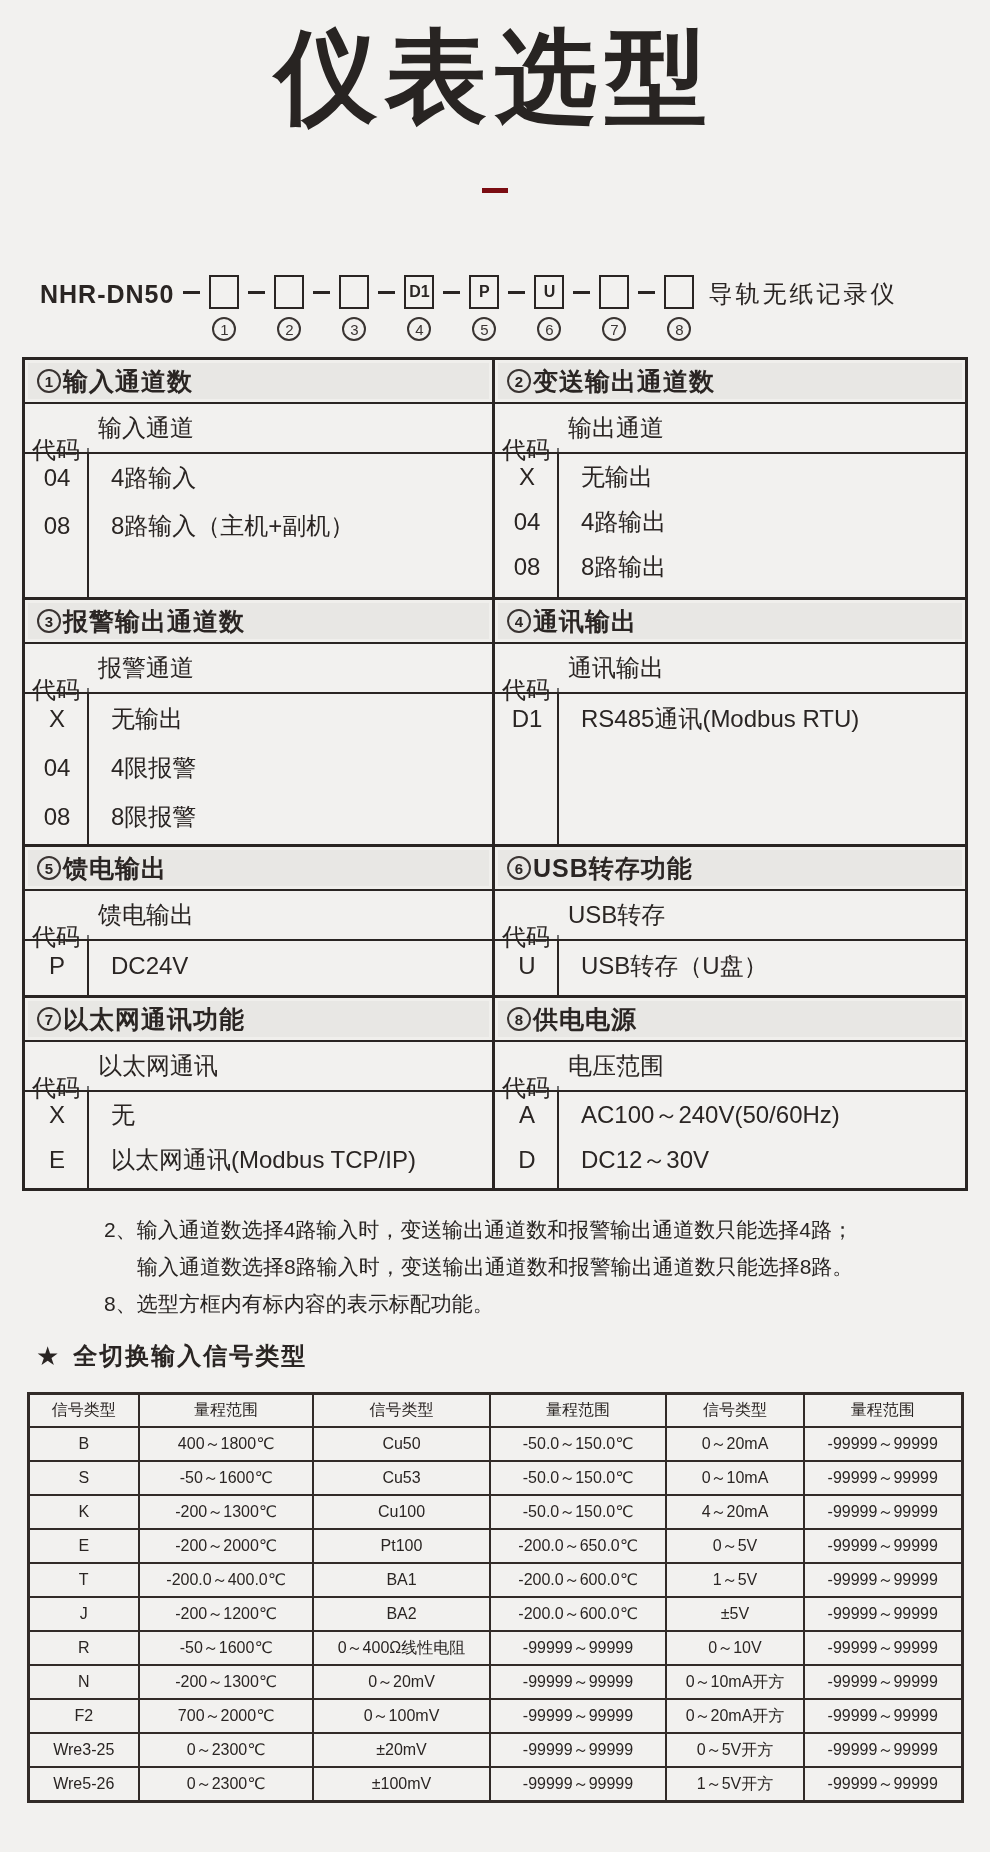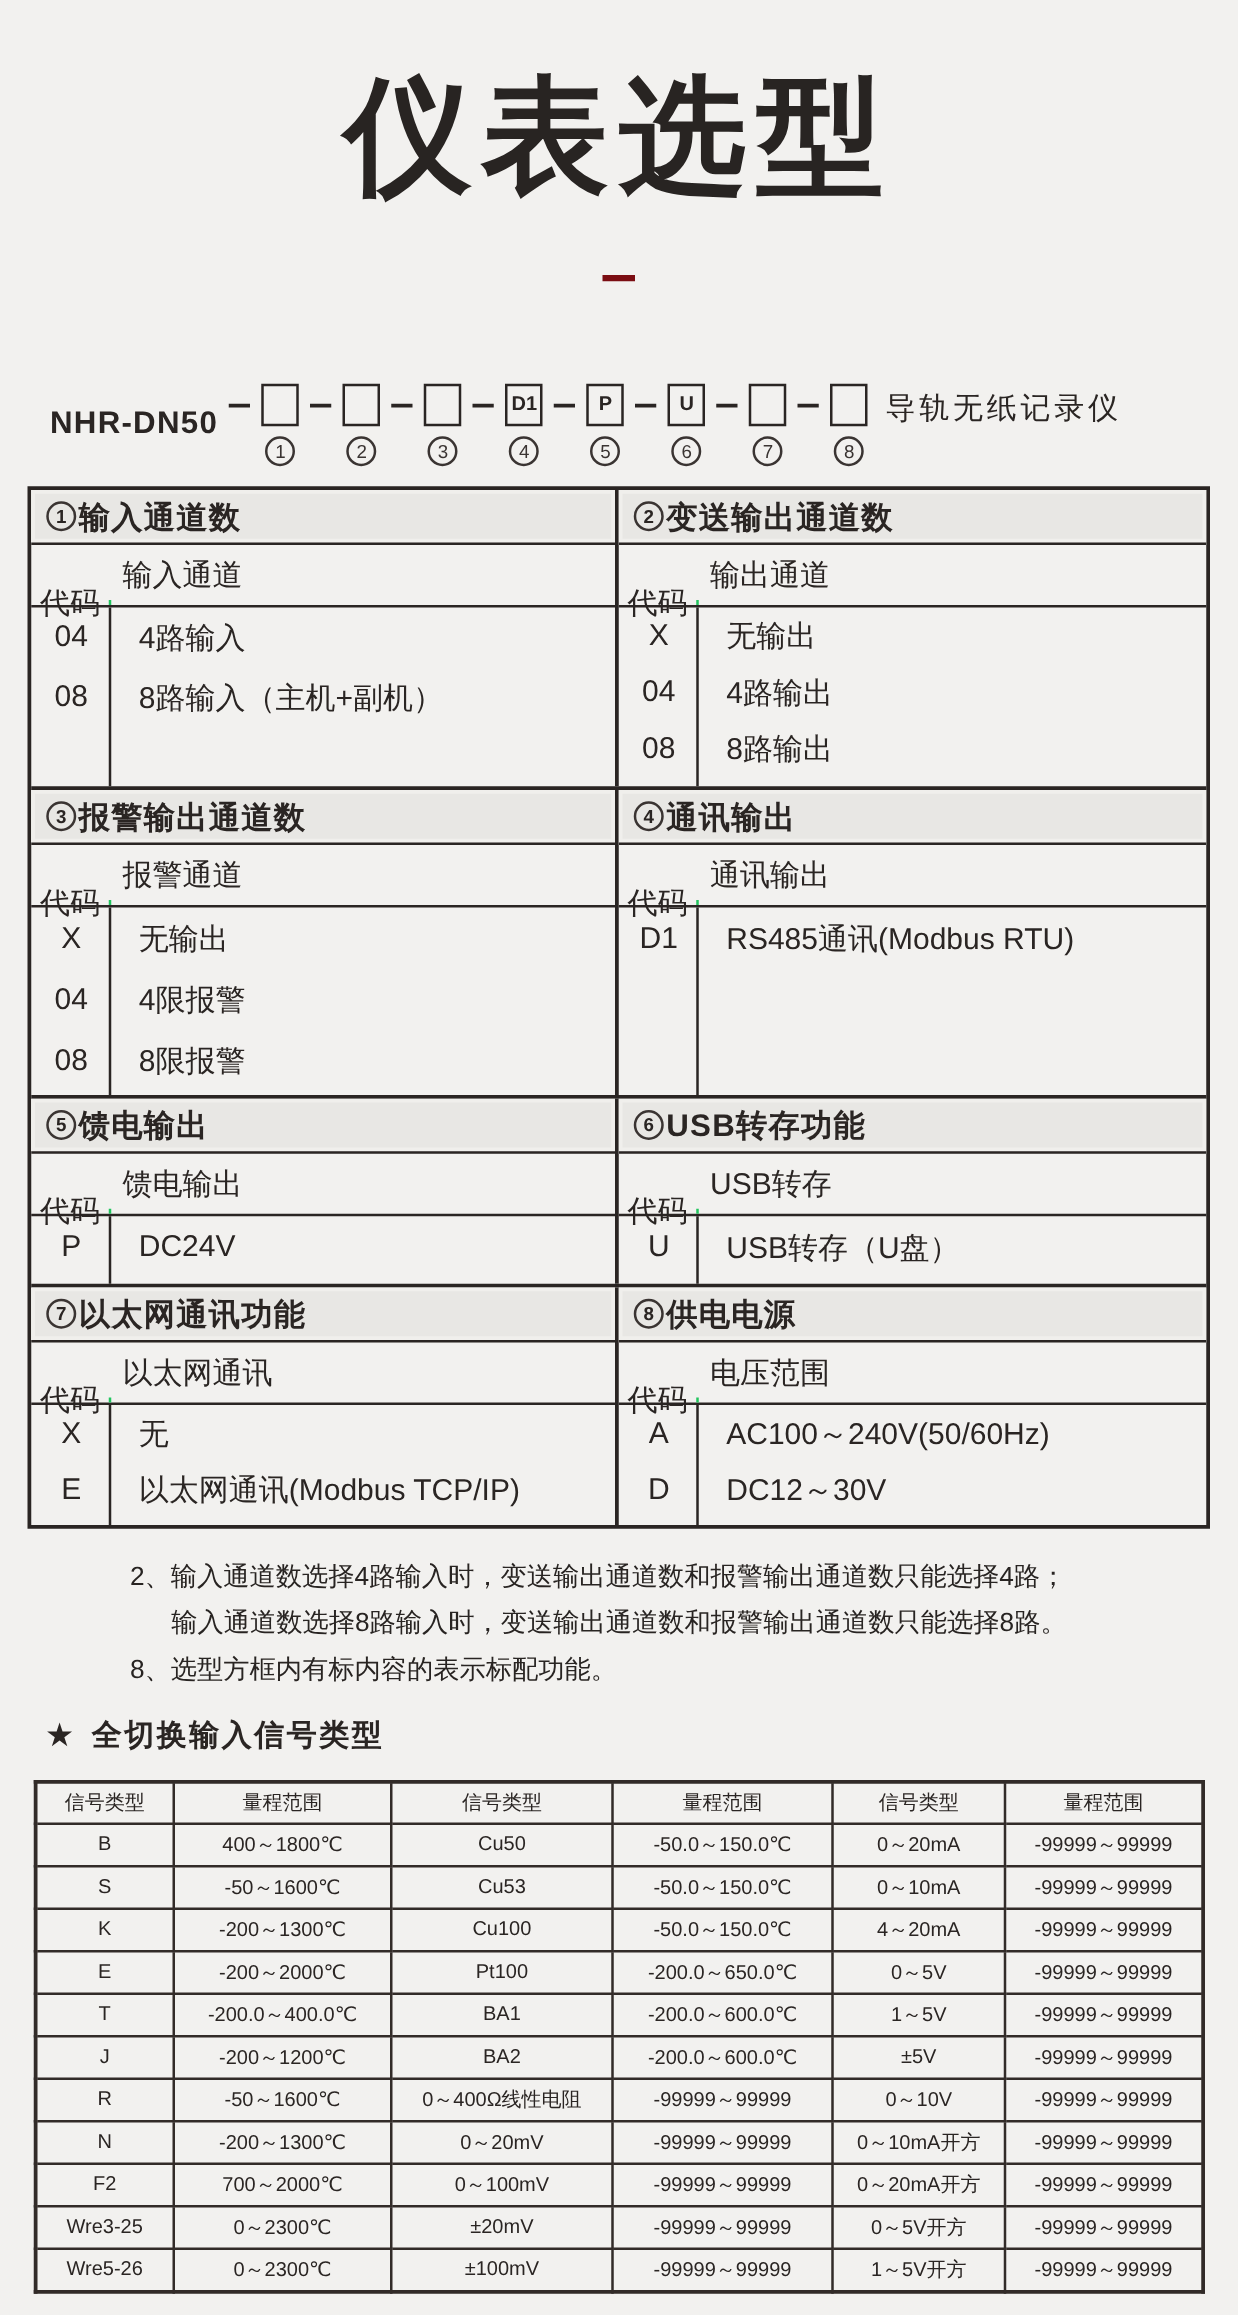--- a/index.html
+++ b/index.html
@@ -5,29 +5,29 @@
   html,body { margin:0; padding:0; }
   body {
     width:990px; height:1852px;
     background:#f2f1ef;
     color:#2a2523;
     font-family:"Liberation Sans","DejaVu Sans",sans-serif;
     position:relative; overflow:hidden;
   }
   
   .page-title {
-    padding-top:52px; text-align:center;
+    padding-top:20px; text-align:center;
     font-size:102px; font-weight:900; letter-spacing:8px;
     line-height:1.12; color:#282422;
   }
   .title-underline { width:26px; height:5px; background:#7b0d12; margin:54px auto 0; }
 
   
   .model-line { margin:82px 0 0 40px; display:flex; align-items:flex-start; }
-  .model-prefix { font-size:25px; font-weight:700; letter-spacing:1px; margin-top:17px; white-space:nowrap; }
+  .model-prefix { font-size:25px; font-weight:700; letter-spacing:1px; margin-top:5px; white-space:nowrap; }
   .slots { display:flex; align-items:flex-start; }
   .slot-group { display:flex; align-items:flex-start; }
   .dash { width:17px; height:3px; background:#2a2523; margin:16px 9px 0 9px; }
   .slot { display:flex; flex-direction:column; align-items:center; }
   .slot-box {
     width:30px; height:34px; border:2px solid #2a2523; box-sizing:border-box;
     display:flex; align-items:center; justify-content:center;
     font-size:16px; font-weight:700;
   }
   .circ-num {
@@ -46,21 +46,21 @@
   .sel-half.left { border-right:3px solid #2a2523; }
   .sec-band {
     height:44px; background:#e8e7e4; border-bottom:2px solid #2a2523;
     display:flex; align-items:center; padding-left:12px; box-sizing:border-box;
     font-size:25px; font-weight:700;
     box-shadow: inset 0 0 0 3px #f0efec;
   }
   .sec-band .circ-num { border-width:2px; margin-right:2px; font-weight:700; color:#2a2523; }
   .sec-band .sec-title { letter-spacing:1px; }
   .sec-codehdr { display:flex; height:50px; border-bottom:2px solid #2a2523; box-sizing:border-box; font-size:24px; }
-  .code-col { width:64px; border-right:2px solid #22c55e; box-sizing:border-box; display:flex; align-items:center; justify-content:center; flex-shrink:0;margin-top:44px; }
+  .code-col { width:64px; border-right:2px solid #737373; box-sizing:border-box; display:flex; align-items:center; justify-content:center; flex-shrink:0;margin-top:44px; }
   .desc-col { flex:1; display:flex; align-items:center; padding-left:9px; white-space:nowrap; }
   .sec-body { position:relative; }
   .sec-body::before { content:""; position:absolute; left:62px; top:0; bottom:0; width:2px; background:#2a2523; }
   .sec-row { display:flex; align-items:center; font-size:24px;gap:19px; }
   .sec-row .code { width:64px; text-align:center; flex-shrink:0; }
   .sec-row .desc { padding-left:3px; white-space:nowrap; }
   .p1 .sec-body { height:143px; }
   .p1 .left  .sec-row { height:48px; }
   .p1 .right .sec-row { height:45px; }
   .p2 .sec-body { height:150px; }

